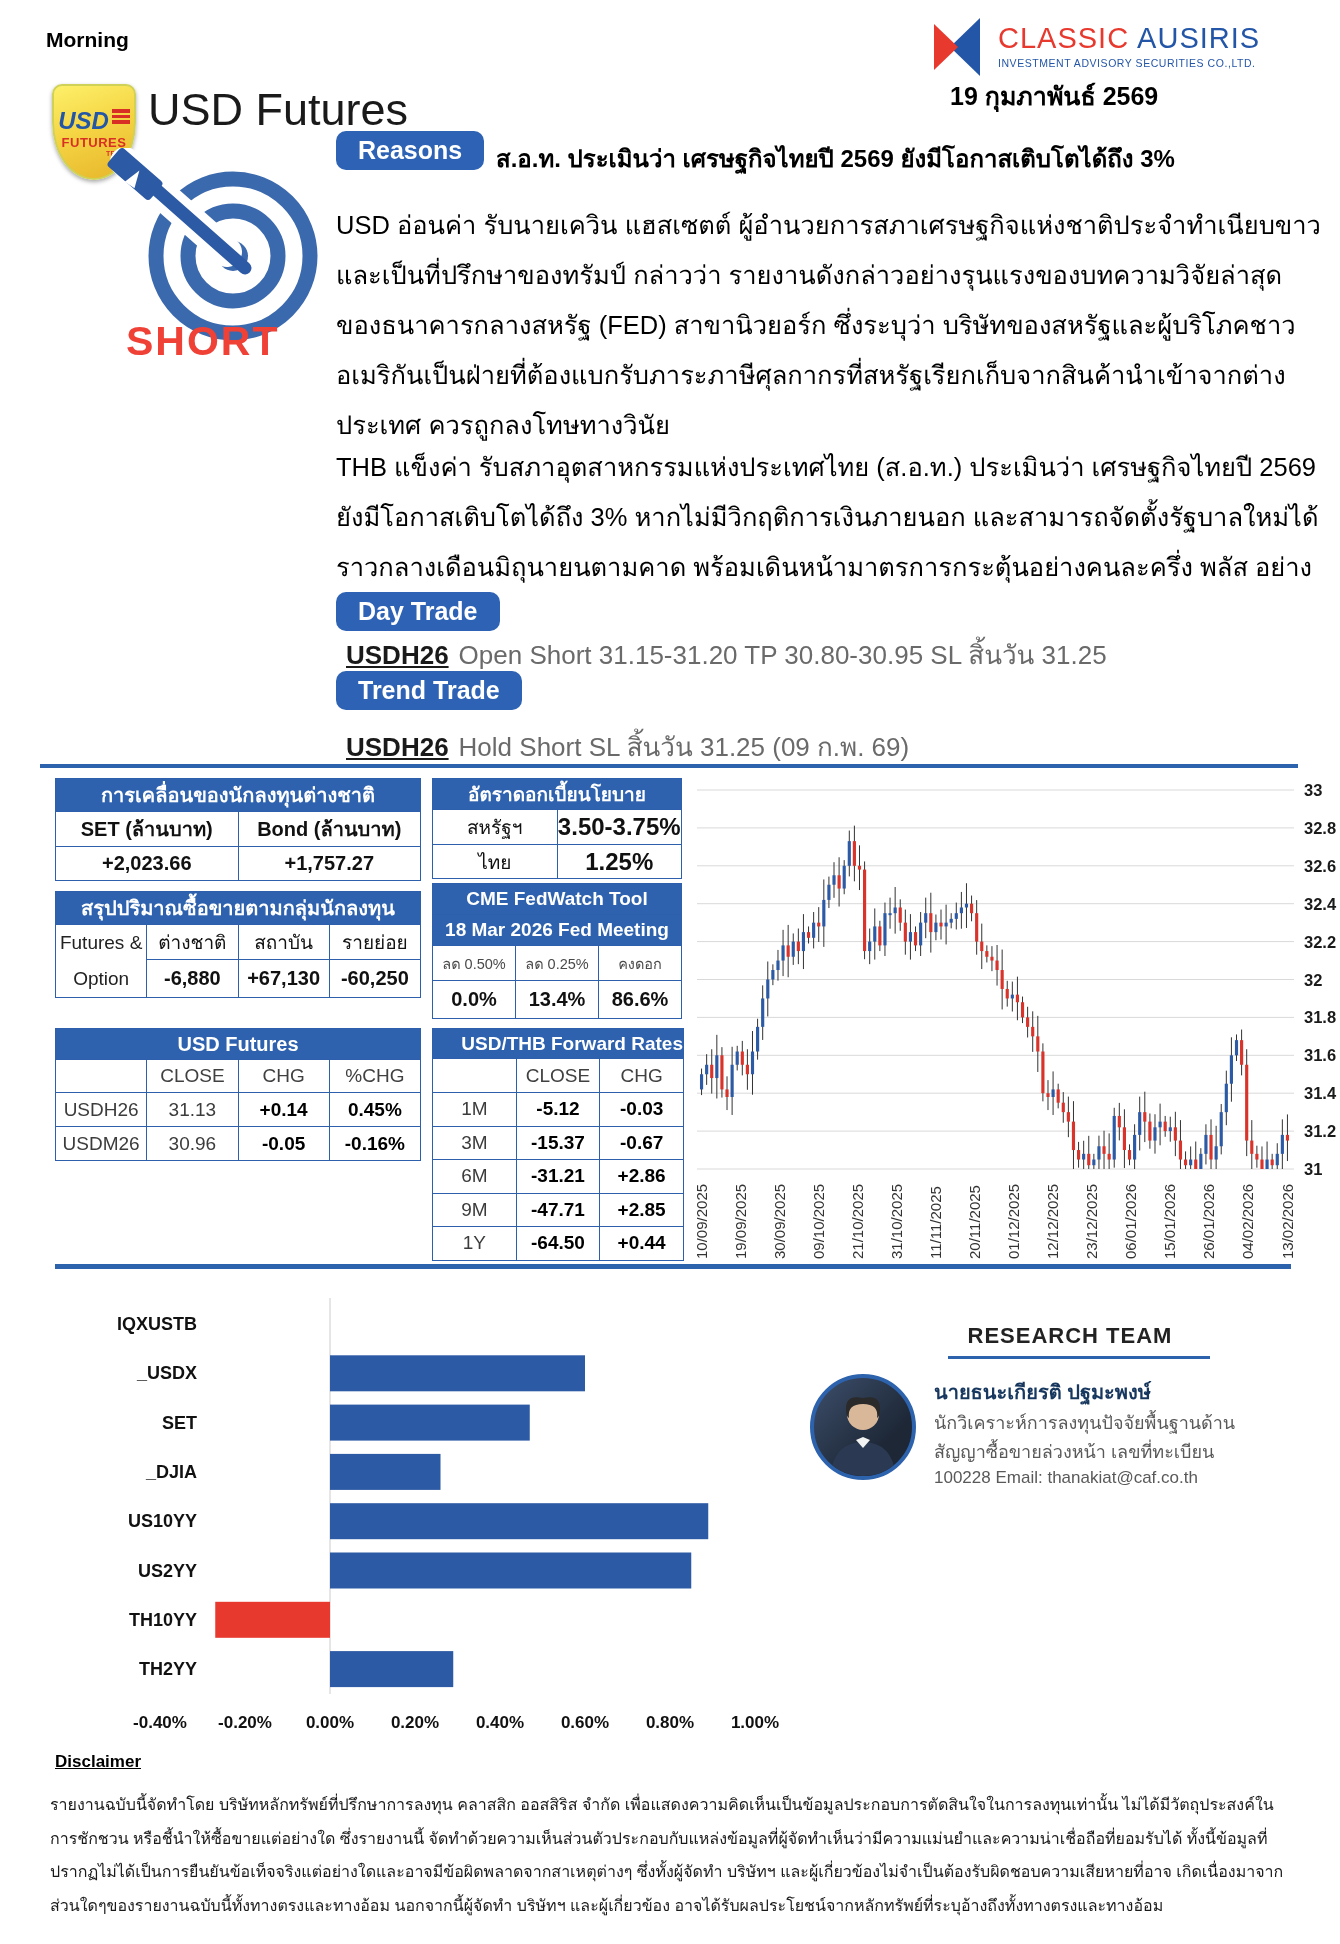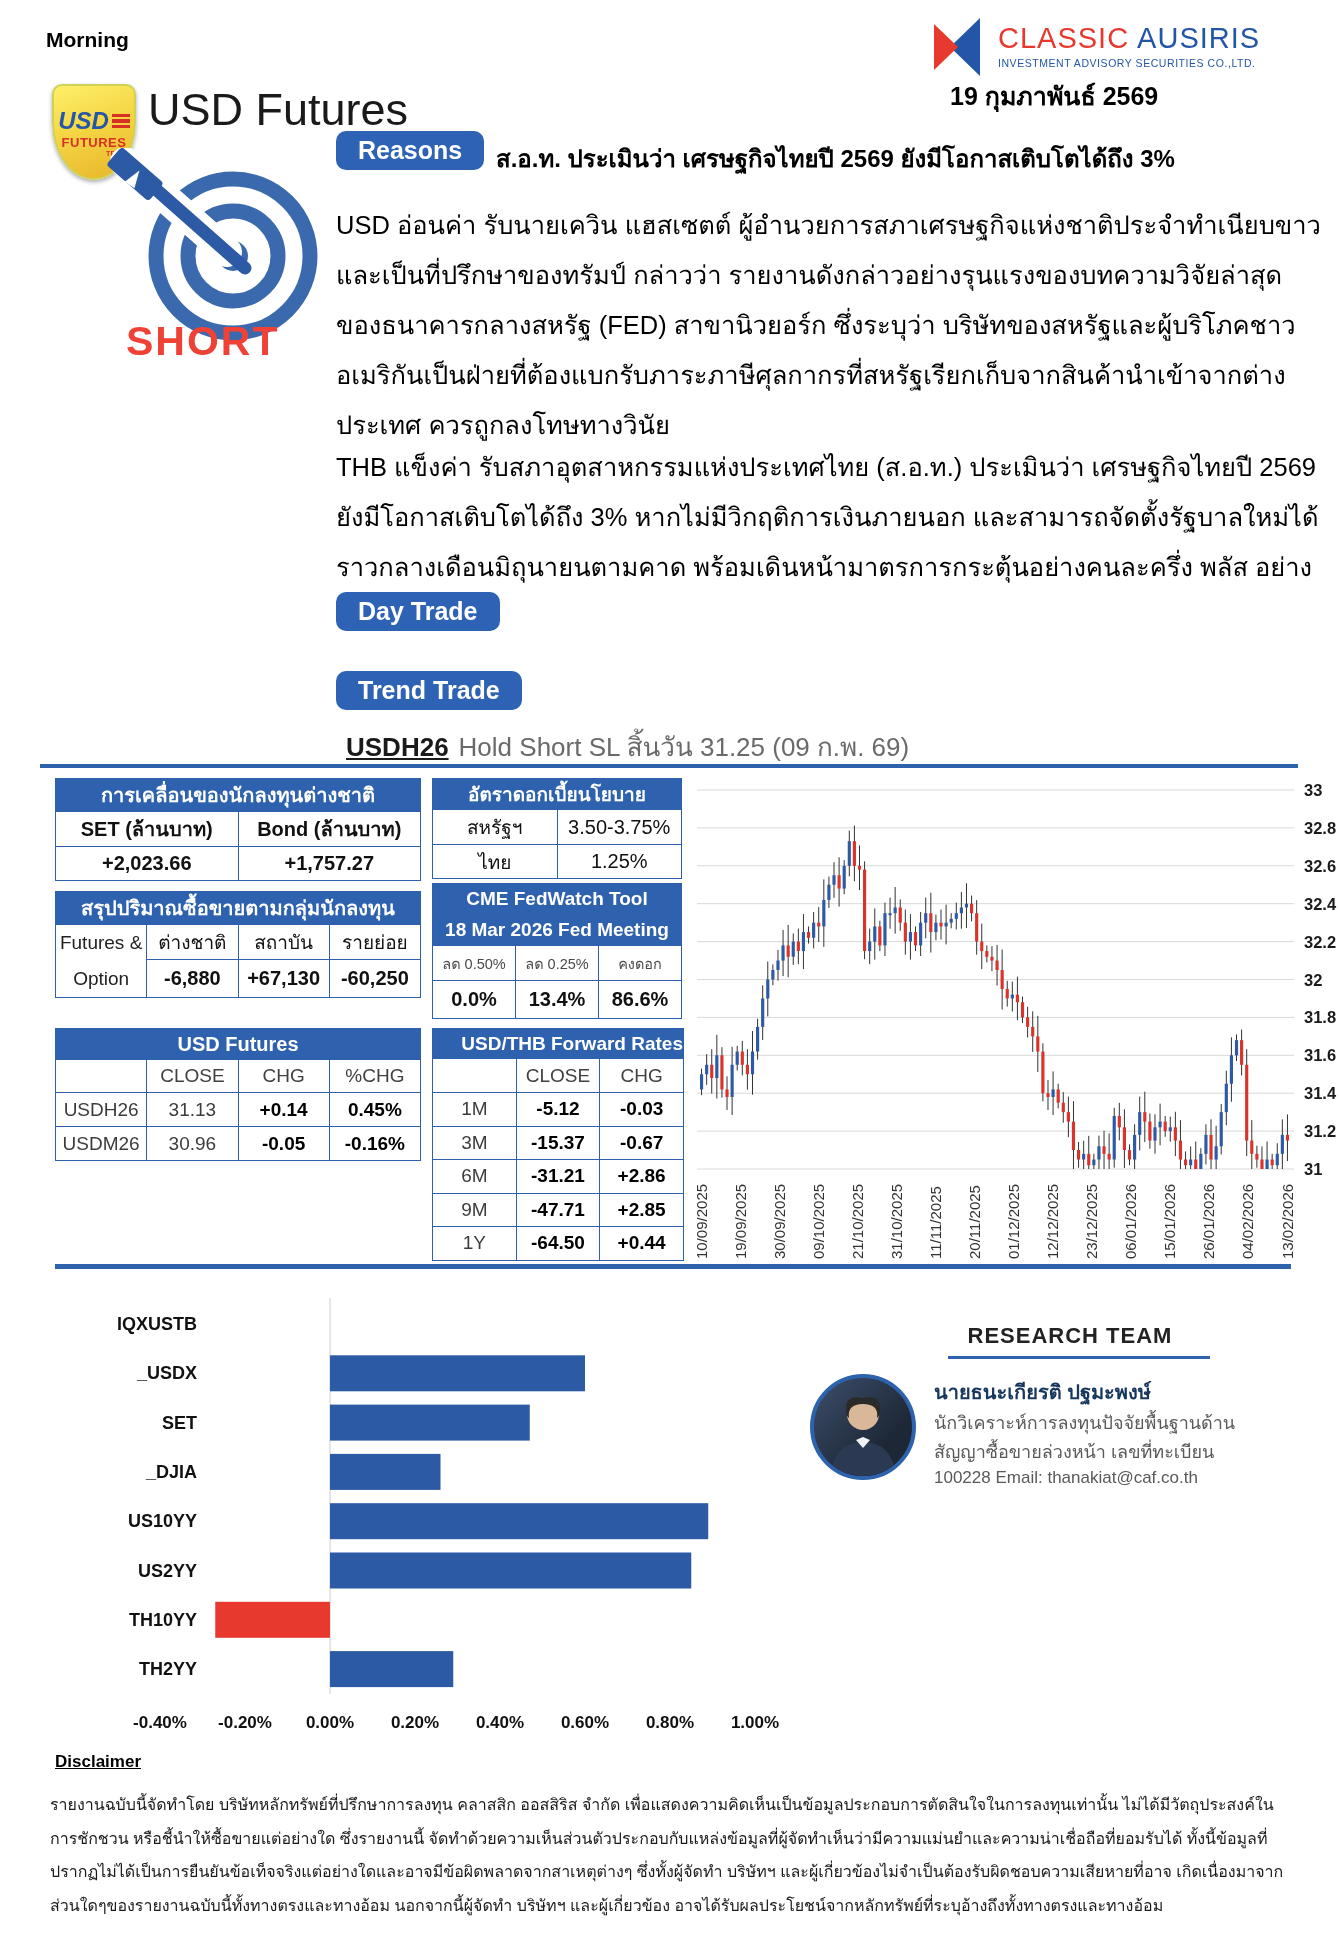--- a/index.html
+++ b/index.html
@@ -16,21 +16,21 @@
   .logo-ausiris{color:#2456a8;margin-left:8px;}
   .logo-sub{font-size:10.5px;color:#2456a8;letter-spacing:.55px;margin-top:5px;}
   .report-date{left:950px;top:76px;font-size:25px;font-weight:700;color:#000;}
 
   
   .usd-badge{left:52px;top:84px;width:80px;height:92px;
      background:linear-gradient(160deg,#fdf06a 0%,#f5d544 45%,#e7b52a 100%);
      border:2px solid #cfd257;border-radius:10px 10px 50% 50%/10px 10px 60% 60%;
      box-shadow:0 2px 4px rgba(0,0,0,.35);display:flex;flex-direction:column;
      align-items:center;justify-content:center;}
-  .usd-badge .row1{display:flex;align-items:center;gap:3px;}
+  .usd-badge .row1{display:flex;gap:3px;}
   .usd-badge .usd{font-size:24px;font-weight:800;font-style:italic;color:#2456a8;}
   .usd-badge .stripes span{display:block;width:18px;height:3.5px;background:#d93025;margin:2px 0;}
   .usd-badge .fut{font-size:13px;font-weight:800;color:#d93025;letter-spacing:.5px;}
   .usd-badge .tfex{font-size:7px;font-weight:700;color:#d93025;align-self:flex-end;margin-right:10px;}
   .page-title{left:148px;top:84px;font-size:45px;font-weight:400;color:#1a1a1a;}
   .target-icon{left:95px;top:148px;}
   .stance{left:126px;top:318px;font-size:41px;font-weight:700;color:#ef4136;letter-spacing:2px;}
 
   
   .pill{background:#2d62b4;color:#fff;border-radius:10px;font-size:25px;font-weight:700;
@@ -65,21 +65,21 @@
   .t-usdfut .thead{font-size:20px;height:30px;}
   .t-usdfut .cols td{font-size:19px;color:#404040;height:32px;}
   .t-usdfut .r td{font-size:19px;height:33px;}
   .t-usdfut .r .lab,.t-usdfut .r .cl{color:#3c3c3c;}
   .t-usdfut .r .bold{font-weight:700;color:#000;}
   .t-policy{left:432px;top:778px;width:250px;padding-left:44px;}
   .t-policy .thead{font-size:19px;height:30px;}
   .t-policy td{font-size:19px;}
   .t-policy .r1 td{height:34px;}
   .t-policy .r2 td{height:33px;}
-  .t-policy .val{font-weight:400;font-size:20px;}
+  .t-policy .val{font-weight:700;font-size:24px;}
   .t-fed{left:432px;top:883px;width:250px;}
   .t-fed .thead{font-size:19px;height:30px;}
   .t-fed .cols td{font-size:14.5px;color:#4a4a4a;height:34px;}
   .t-fed .vals td{font-size:20px;font-weight:700;height:37px;}
   .t-fwd{left:432px;top:1028px;width:252px;}
   .t-fwd .thead{font-size:19px;height:29px;text-align:right;}
   .t-fwd .cols td{font-size:19px;color:#404040;height:33px;}
   .t-fwd .r td{font-size:19px;height:32.5px;}
   .t-fwd .r .lab{color:#3c3c3c;}
   .t-fwd .r .bold{font-weight:700;color:#000;}
@@ -155,20 +155,23 @@
     </svg>
   </div>
   <div class="abs stance">SHORT</div>
 
   <div class="abs pill reasons-pill">Reasons</div>
   <div class="abs headline">ส.อ.ท. ประเมินว่า เศรษฐกิจไทยปี 2569 ยังมีโอกาสเติบโตได้ถึง 3%</div>
   <div class="abs para para1">USD อ่อนค่า รับนายเควิน แฮสเซตต์ ผู้อำนวยการสภาเศรษฐกิจแห่งชาติประจำทำเนียบขาว และเป็นที่ปรึกษาของทรัมป์ กล่าวว่า รายงานดังกล่าวอย่างรุนแรงของบทความวิจัยล่าสุดของธนาคารกลางสหรัฐ (FED) สาขานิวยอร์ก ซึ่งระบุว่า บริษัทของสหรัฐและผู้บริโภคชาวอเมริกันเป็นฝ่ายที่ต้องแบกรับภาระภาษีศุลกากรที่สหรัฐเรียกเก็บจากสินค้านำเข้าจากต่างประเทศ ควรถูกลงโทษทางวินัย</div>
   <div class="abs para para2">THB แข็งค่า รับสภาอุตสาหกรรมแห่งประเทศไทย (ส.อ.ท.) ประเมินว่า เศรษฐกิจไทยปี 2569 ยังมีโอกาสเติบโตได้ถึง 3% หากไม่มีวิกฤติการเงินภายนอก และสามารถจัดตั้งรัฐบาลใหม่ได้ราวกลางเดือนมิถุนายนตามคาด พร้อมเดินหน้ามาตรการกระตุ้นอย่างคนละครึ่ง พลัส อย่างต่อเนื่อง</div>
 
   <div class="abs pill day-pill">Day Trade</div>
+  <div class="abs trade-line day-line">
+    <span class="sym">USDH26</span><span>Open Short 31.15-31.20 TP 30.80-30.95 SL สิ้นวัน 31.25</span>
+  </div>
   <div class="abs pill trend-pill">Trend Trade</div>
   <div class="abs trade-line trend-line">
     <span class="sym">USDH26</span><span>Hold Short SL สิ้นวัน 31.25 (09 ก.พ. 69)</span>
   </div>
 
   <div class="abs rule" style="left:40px;top:764px;width:1258px;"></div>
 
   <table class="abs t-foreign">
     <tbody>
         <tr>

